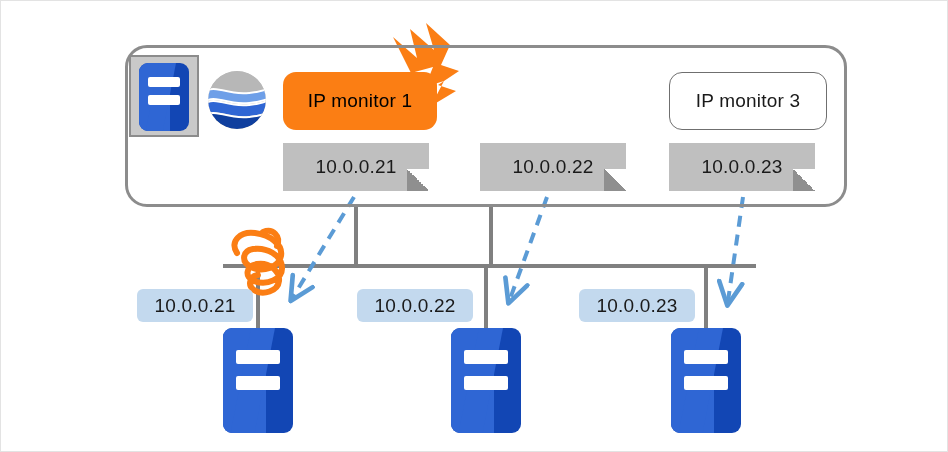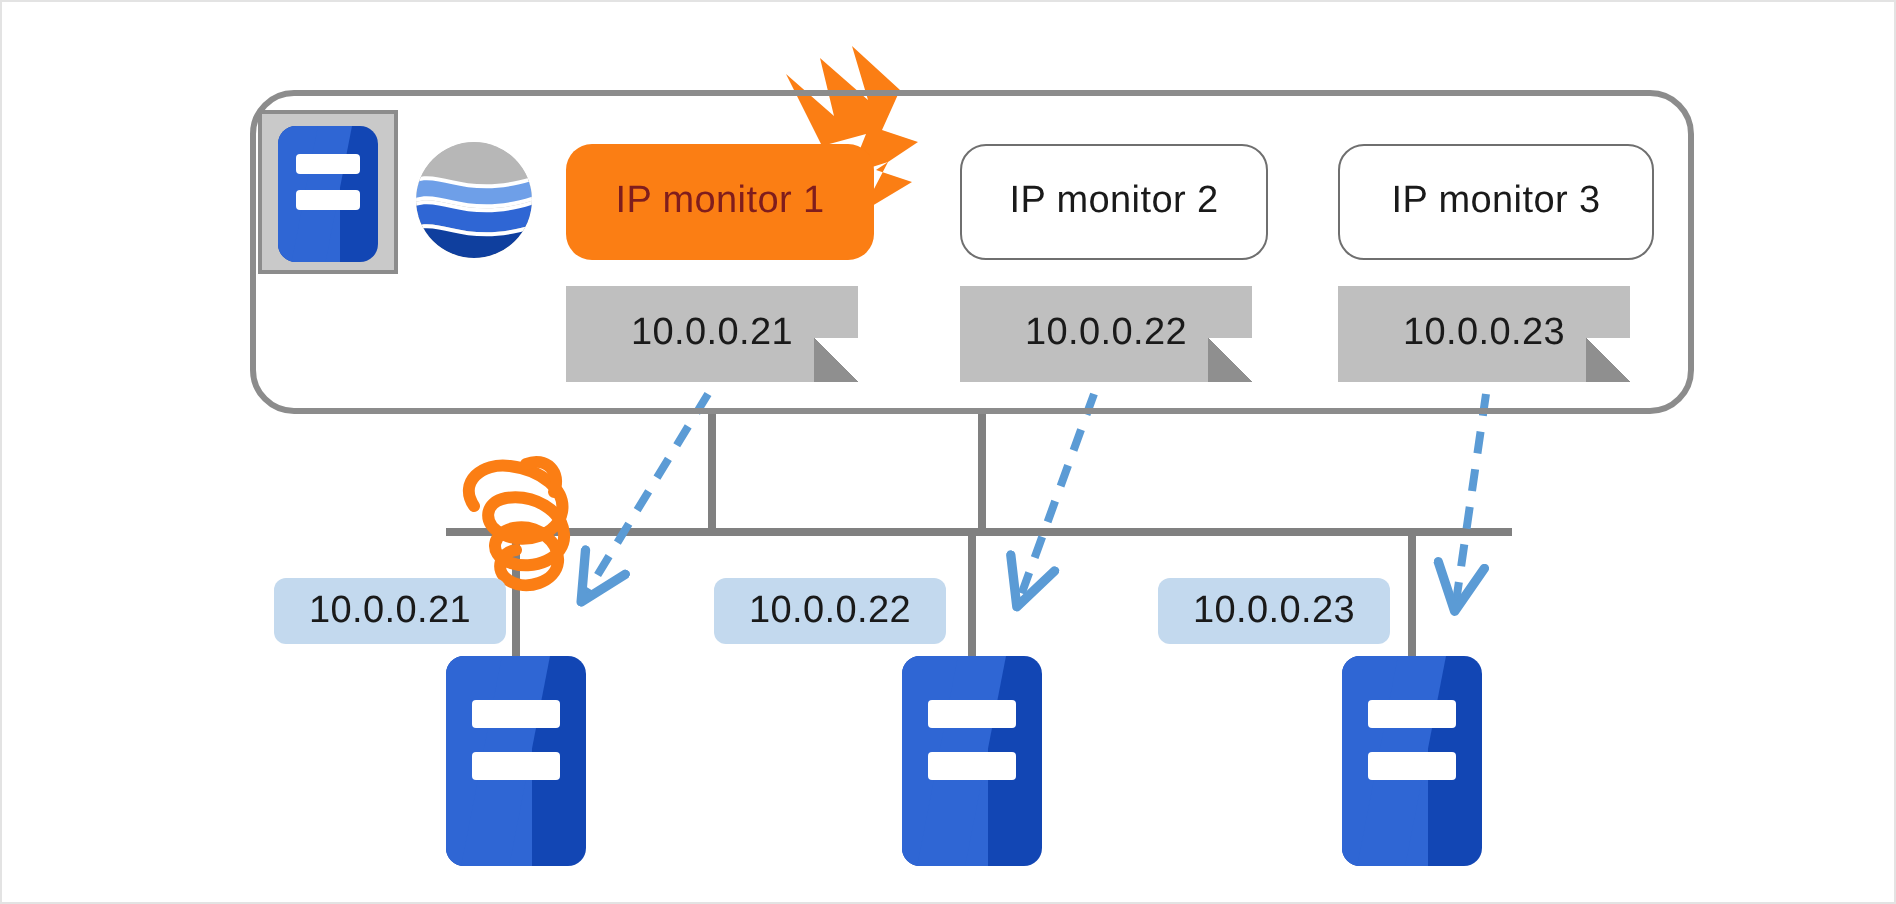--- a/index.html
+++ b/index.html
@@ -88,21 +88,21 @@
     border-radius:13px;
     display:flex;
     align-items:center;
     justify-content:center;
     font-size:19px;
     letter-spacing:.2px;
     white-space:nowrap;
   }
   .pill.active{
     background:#fb7e14;
-    color:#7f1d1d;
+    color:#000000;
     border:none;
   }
   .pill.idle{
     background:#ffffff;
     color:#1a1a1a;
     border:1.6px solid #6f6f6f;
   }
   .pill1{left:282px; top:71px; width:154px;}
   .pill2{left:479px; top:71px; width:154px;}
   .pill3{left:668px; top:71px; width:158px;}
@@ -229,23 +229,20 @@
         <path d="M-4,34 C10,24 24,44 62,30 L62,40 C24,54 10,34 -4,44 Z" fill="#2f66d4"></path>
         <path d="M-4,44 C10,34 24,54 62,40 L62,46 C24,60 10,40 -4,52 Z" fill="#ffffff"></path>
         <path d="M-4,46 C10,36 24,56 62,42 L62,62 L-4,62 Z" fill="#0f3f9e"></path>
       </g>
     </svg>
   </div>
 
   <div class="abs pill active pill1">
     <span>IP monitor 1</span>
   </div>
-  <div class="abs pill idle pill2">
-    <span>IP monitor 2</span>
-  </div>
   <div class="abs pill idle pill3">
     <span>IP monitor 3</span>
   </div>
 
   <div class="abs note note1">
     <span>10.0.0.21</span>
   </div>
   <div class="abs note note2">
     <span>10.0.0.22</span>
   </div>

